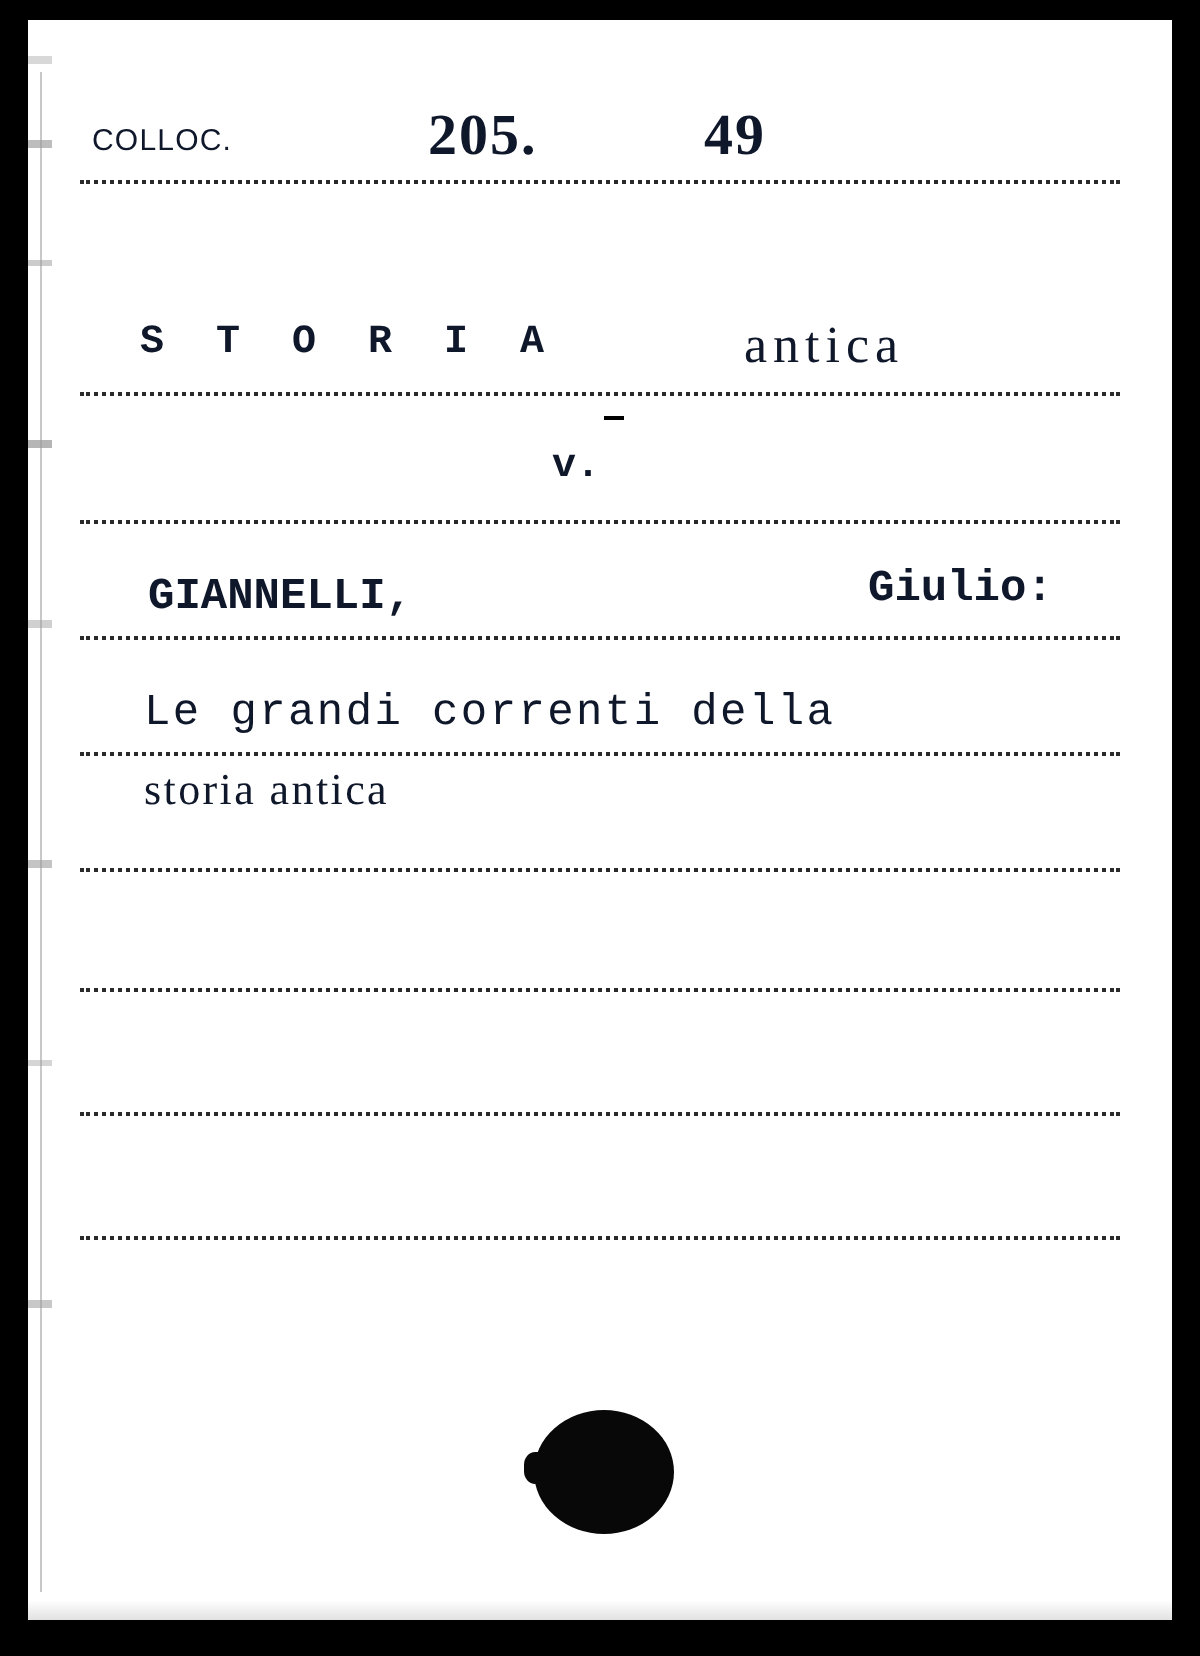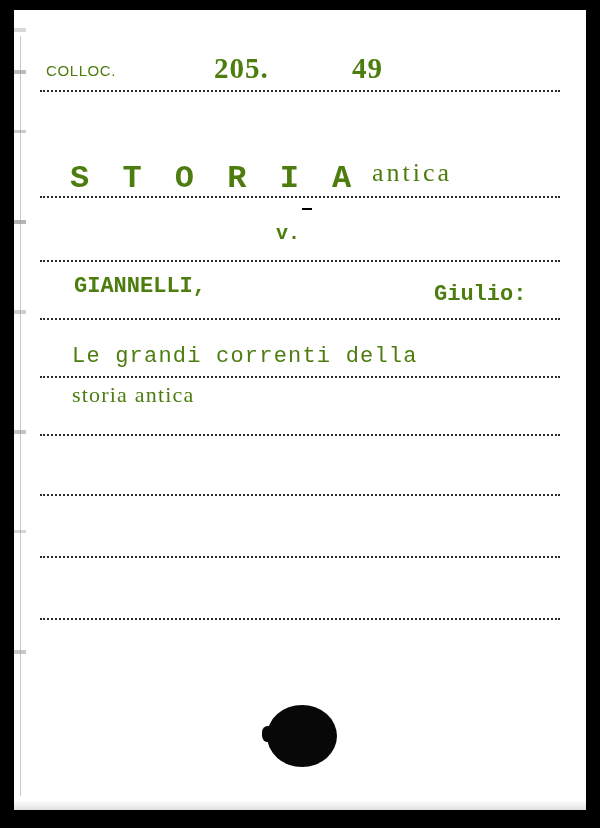--- a/index.html
+++ b/index.html
@@ -74,21 +74,21 @@
     position: absolute;
     left: 26px;
     width: 520px;
     height: 0;
     border-top: 2px dotted #2b2b2b;
   }
 
   
   .row {
     position: absolute;
-    color: #4d7c0f;
+    color: #0f172a;
     white-space: pre;
   }
 
   .colloc-label {
     left: 32px;
     top: 52px;
     font-family: "Liberation Sans", sans-serif;
     font-size: 15px;
     letter-spacing: .6px;
     font-weight: 400;
@@ -107,21 +107,21 @@
     font-family: "Liberation Serif", serif;
     font-size: 29px;
     font-weight: 700;
     letter-spacing: 1px;
   }
 
   .subject-main {
     left: 56px;
     top: 150px;
     font-family: "Liberation Mono", monospace;
-    font-size: 32px;
+    font-size: 20px;
     letter-spacing: 7px;
     font-weight: 700;
   }
   .subject-sub {
     left: 330px;
     top: 148px;
     font-family: "Liberation Serif", serif;
     font-size: 26px;
     letter-spacing: 3px;
     font-weight: 400;
@@ -138,21 +138,21 @@
     position: absolute;
     left: 288px;
     top: 198px;
     width: 10px;
     height: 2px;
     background: #000;
   }
 
   .author {
     left: 60px;
-    top: 264px;
+    top: 276px;
     font-family: "Liberation Mono", monospace;
     font-size: 22px;
     font-weight: 700;
     letter-spacing: 0px;
   }
   .author-first {
     left: 420px;
     top: 272px;
     font-family: "Liberation Mono", monospace;
     font-size: 22px;

